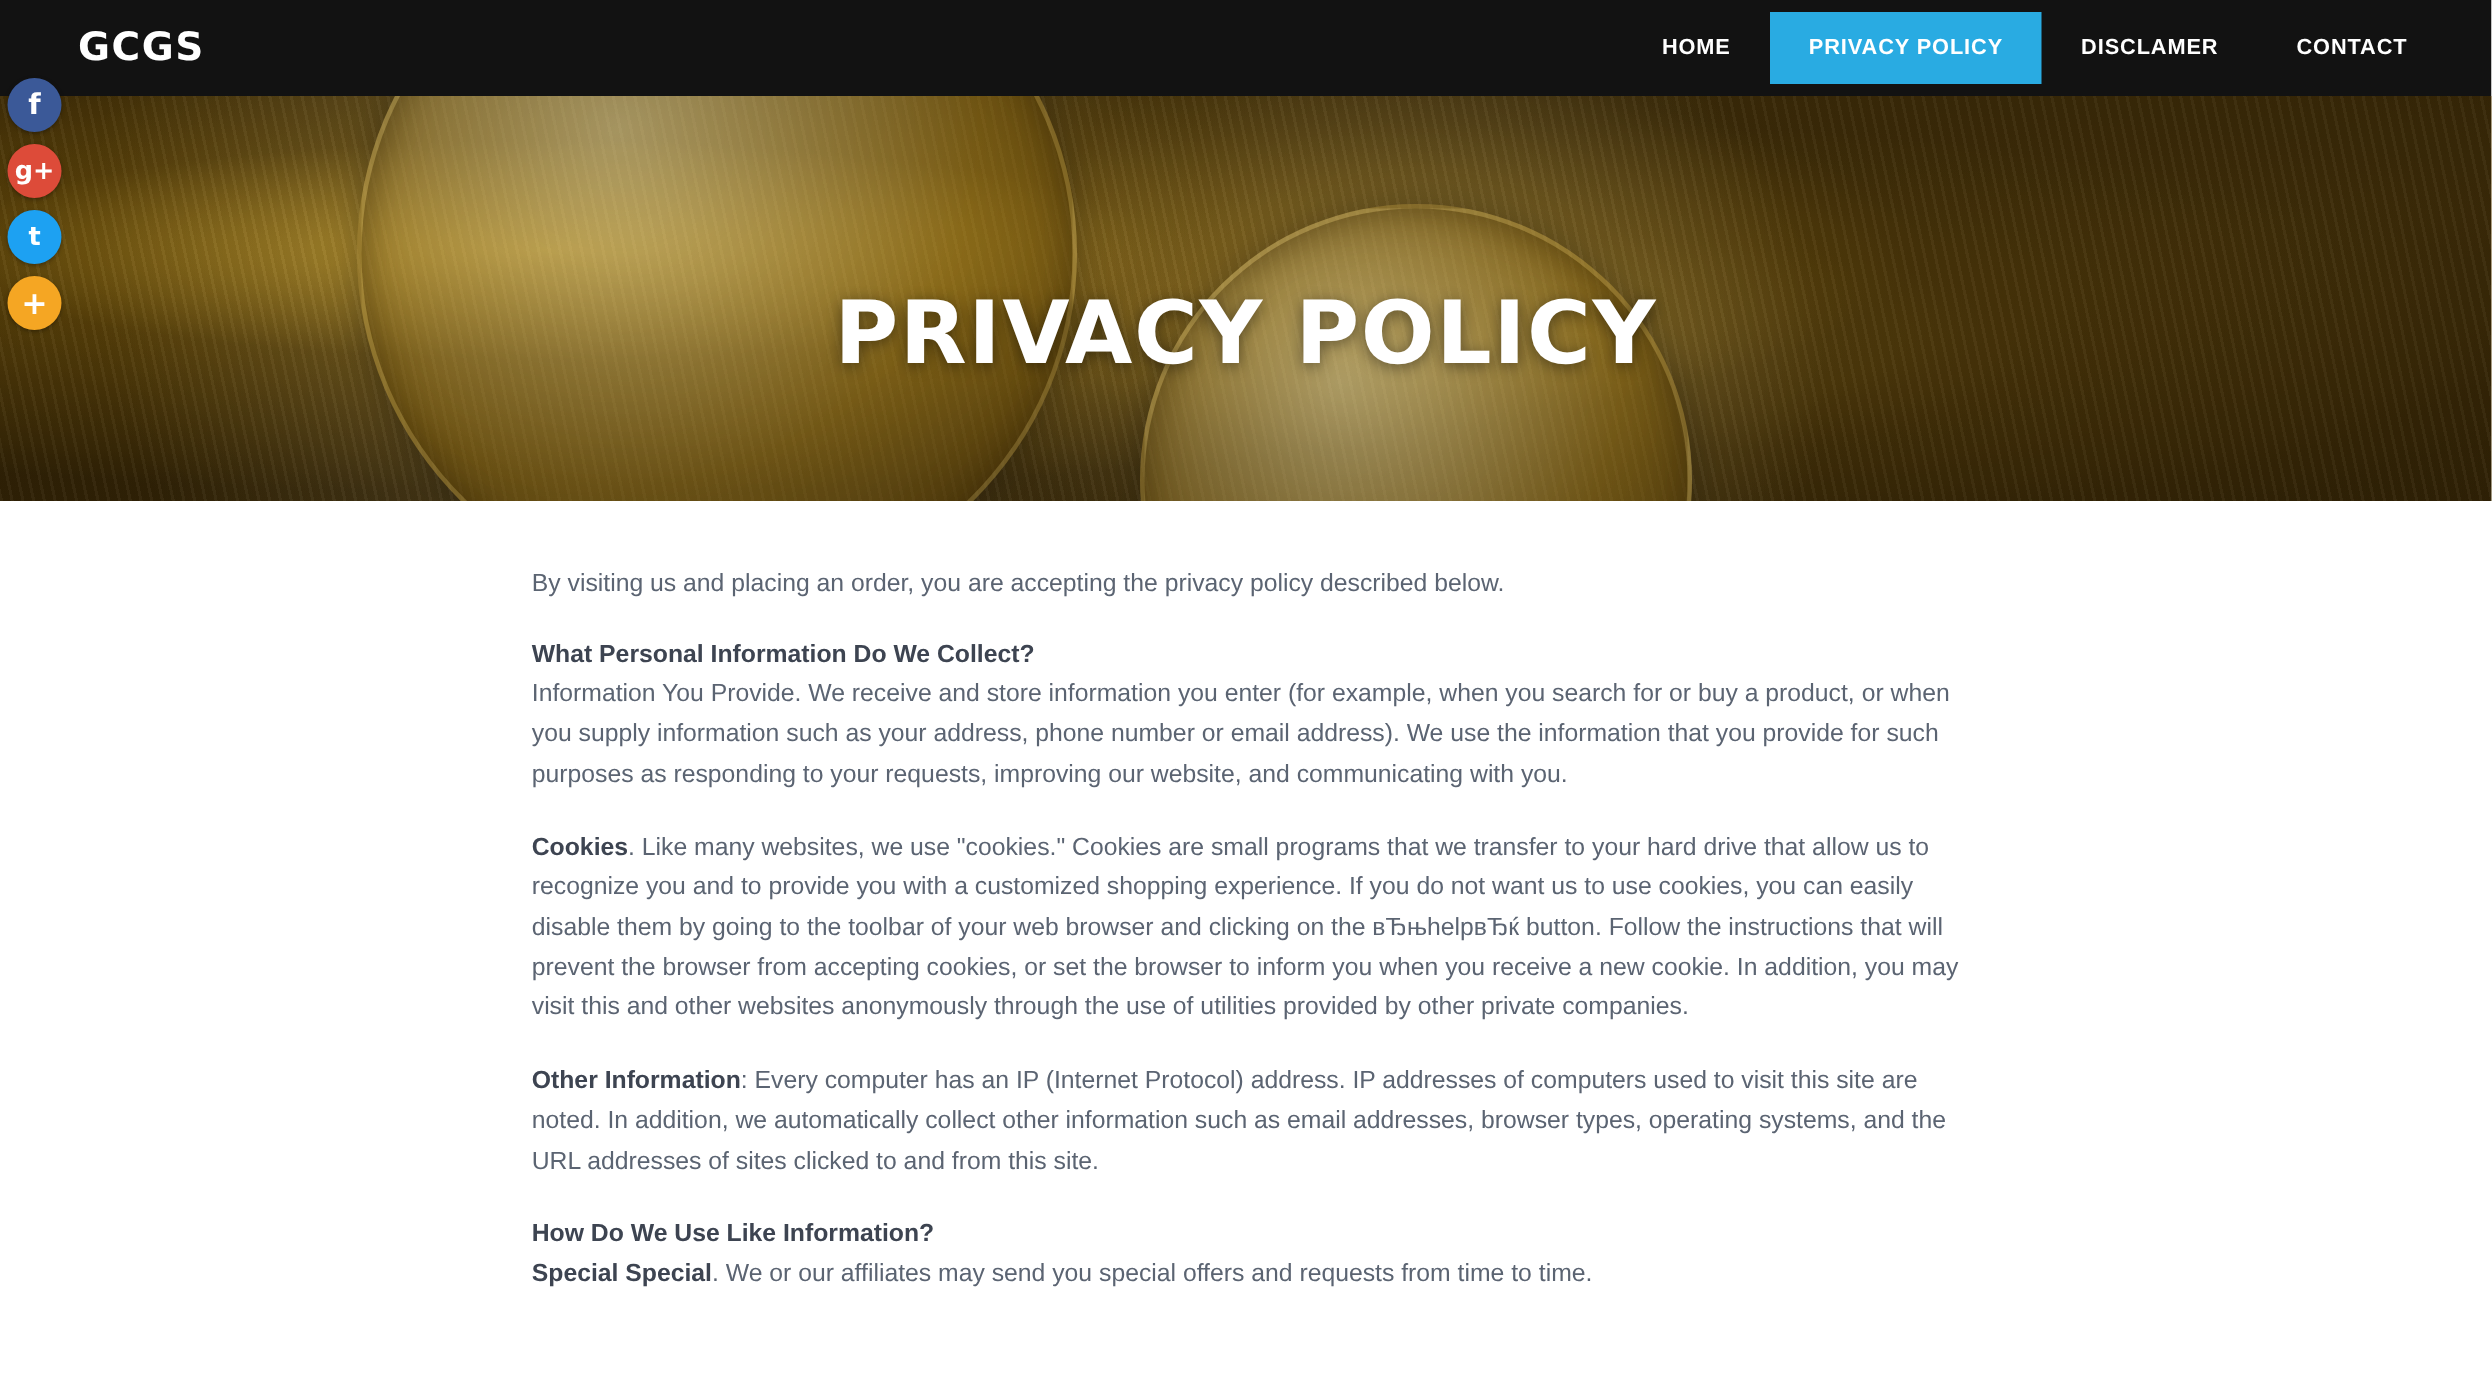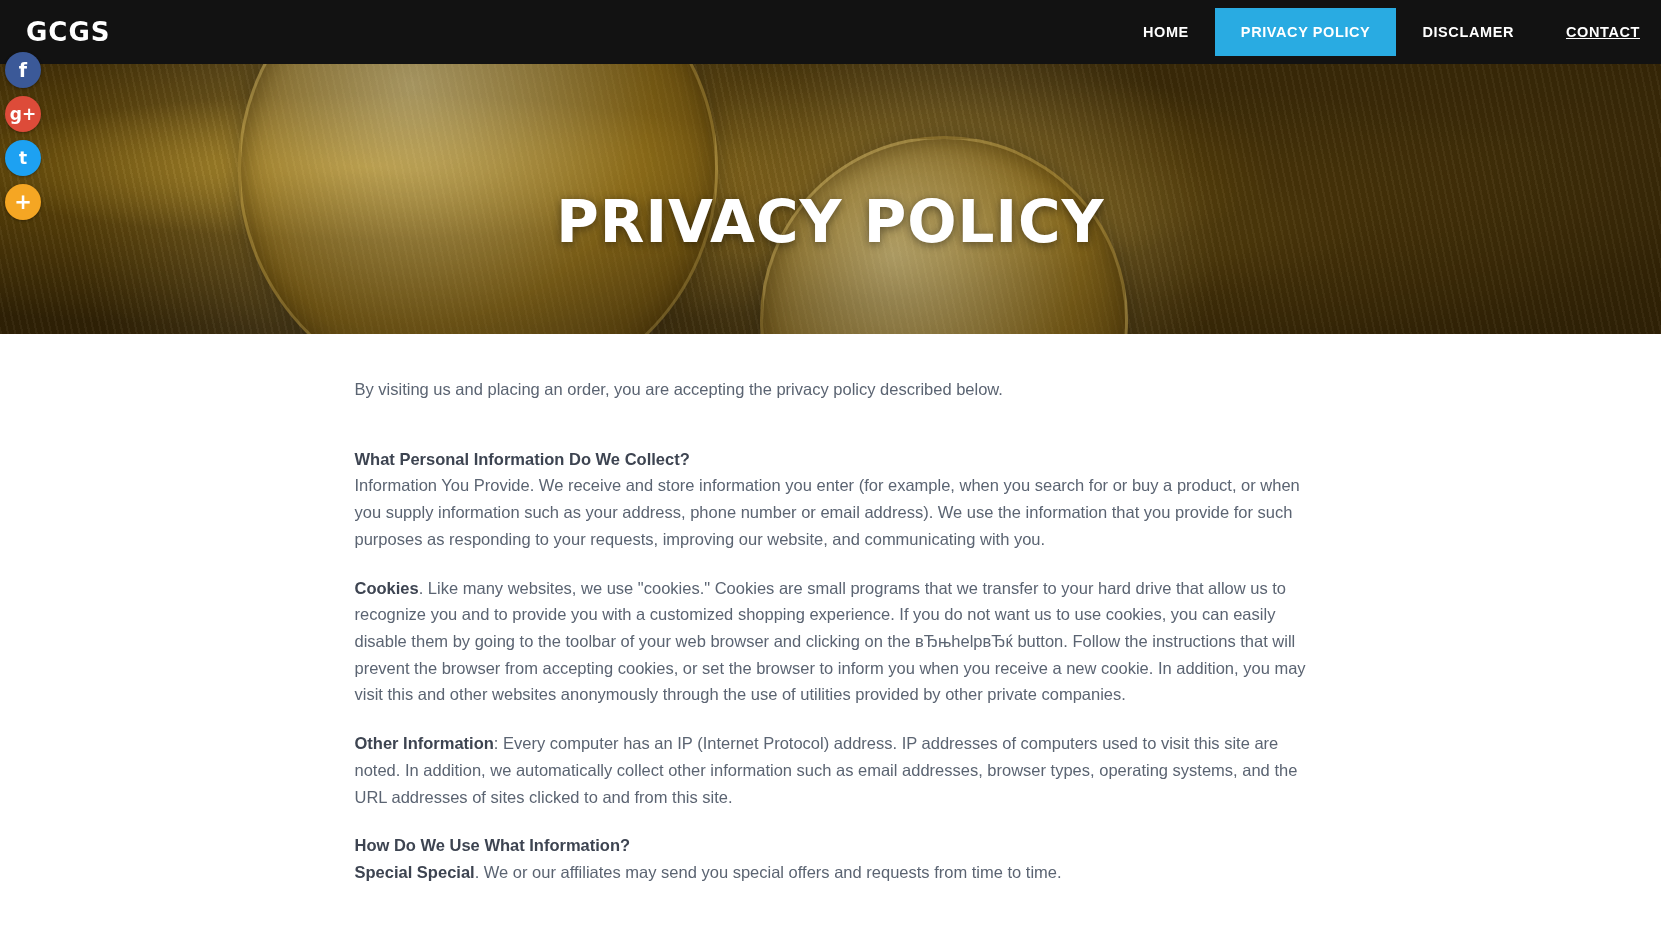--- a/index.html
+++ b/index.html
@@ -19,21 +19,21 @@
     background: #121212;
     display: flex;
     align-items: center;
     z-index: 40;
   }
   .brand {
     color: #ffffff;
     font-size: 26px;
     font-weight: bold;
     letter-spacing: 1px;
-    padding-left: 26px;
+    padding-left: 52px;
     font-family: "DejaVu Sans", sans-serif;
   }
   .nav {
     margin-left: auto;
     display: flex;
     height: 48px;
     align-items: stretch;
   }
   .nav-item {
     display: flex;
@@ -44,21 +44,21 @@
     font-weight: bold;
     letter-spacing: 0.6px;
     text-transform: uppercase;
     cursor: pointer;
     text-decoration: none;
     white-space: nowrap;
   }
   .nav-item.active {
     background: #29abe2;
   }
-  .nav-item:last-child { padding-right: 21px; text-decoration: underline; }
+  .nav-item:last-child { padding-right: 56px; }
 
   
   .hero {
     position: relative;
     width: 100%;
     height: 270px;
     overflow: hidden;
     background: #8a6a12;
   }
   .hero-bg {
@@ -161,21 +161,21 @@
     font-size: 16.5px;
     line-height: 1.62;
     margin: 0 0 22px 0;
   }
   .para.tight { margin-bottom: 0; }
   .para b, .para strong {
     color: #3d4451;
     font-weight: bold;
     text-align: right;
   }
-  .lead { margin-bottom: 43px; }
+  .lead { margin-bottom: 20px; }
 </style>
 </head>
 <body>
 
 <div class="social-rail">
   <div class="social-btn sb-facebook">
     <span>f</span>
   </div>
   <div class="social-btn sb-gplus">
     <span>g+</span>
@@ -219,18 +219,18 @@
 
     <p class="para">
       <b>Cookies</b><span>. Like many websites, we use "cookies." Cookies are small programs that we transfer to your hard drive that allow us to recognize you and to provide you with a customized shopping experience. If you do not want us to use cookies, you can easily disable them by going to the toolbar of your web browser and clicking on the вЂњhelpвЂќ button. Follow the instructions that will prevent the browser from accepting cookies, or set the browser to inform you when you receive a new cookie. In addition, you may visit this and other websites anonymously through the use of utilities provided by other private companies.</span>
     </p>
 
     <p class="para">
       <b>Other Information</b><span>: Every computer has an IP (Internet Protocol) address. IP addresses of computers used to visit this site are noted. In addition, we automatically collect other information such as email addresses, browser types, operating systems, and the URL addresses of sites clicked to and from this site.</span>
     </p>
 
     <p class="para tight">
-      <b>How Do We Use What Information?</b><br>
+      <b>How Do We Use Like Information?</b><br>
       <b>Special Special</b><span>. We or our affiliates may send you special offers and requests from time to time.</span><br>
       
     </p>
   </div>
 </div>
 
 </body></html>

